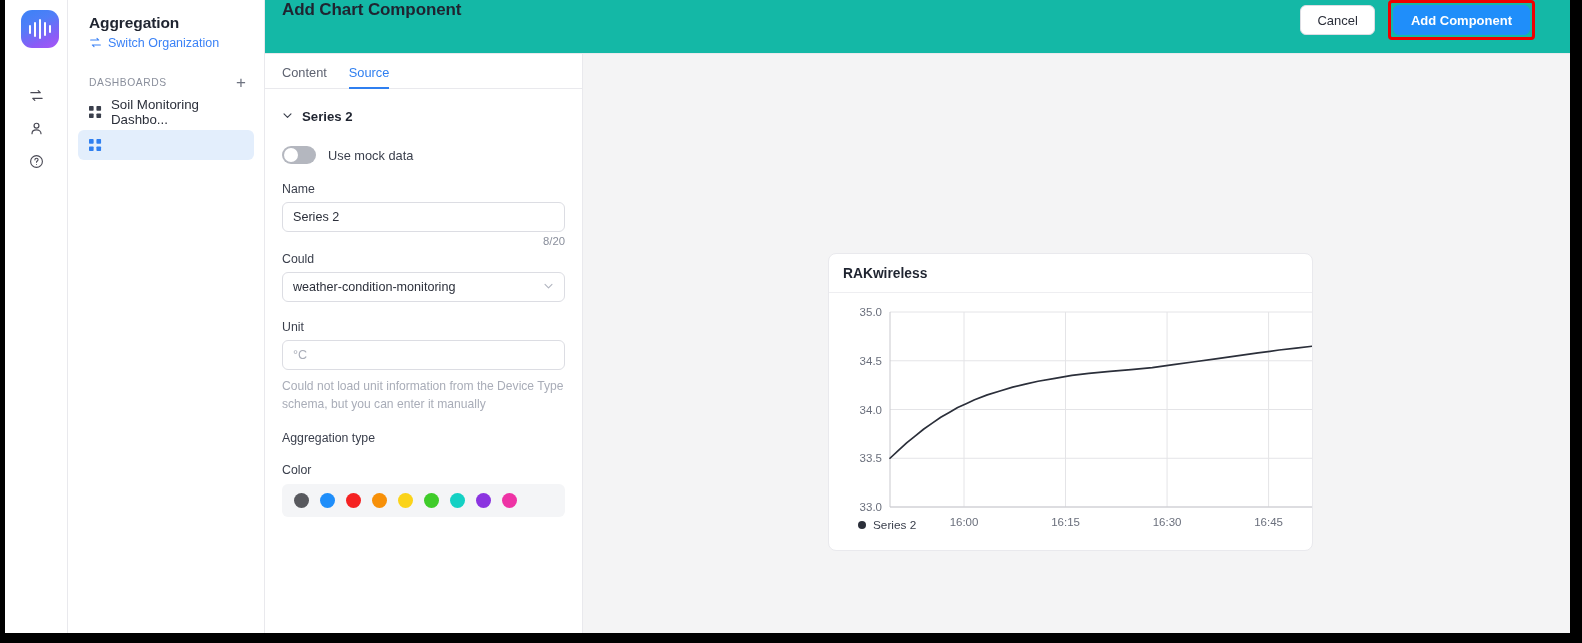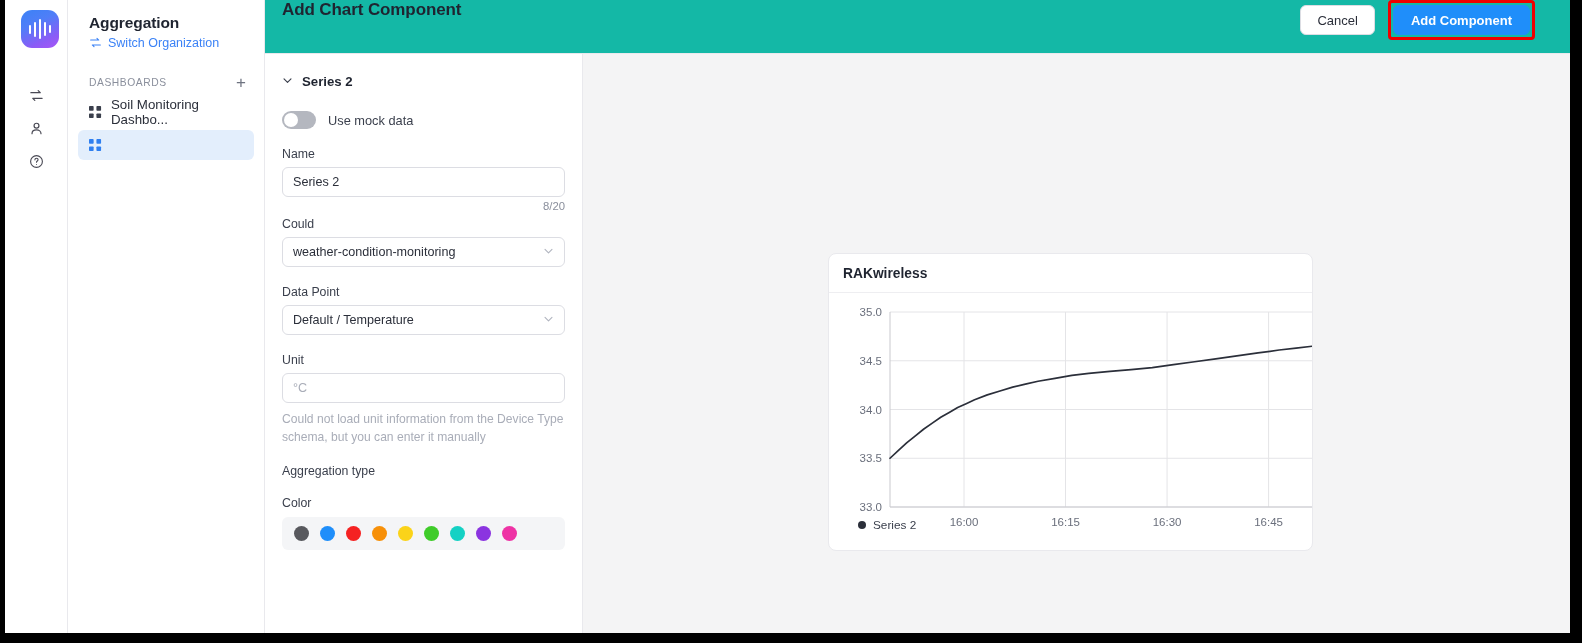--- a/index.html
+++ b/index.html
@@ -276,20 +276,24 @@
         <div class="btn btn-cancel">Cancel</div>
         <div class="hl-box">
           <div class="btn btn-primary">Add Component</div>
         </div>
       </div>
     </div>
 
     <div id="body-row">
 
       <div id="form-panel">
+        <div id="tabs">
+          <div class="tab">Content</div>
+          <div class="tab active">Source</div>
+        </div>
 
         <div id="form-scroll">
 
           <div class="series-head">
             <span class="chev">
               <svg width="11" height="11" viewBox="0 0 12 12" fill="none" stroke="#3a3f4c" stroke-width="1.25" stroke-linecap="round" stroke-linejoin="round">
                 <path d="M2.2 4.3 6 8.1l3.8-3.8"></path>
               </svg>
             </span>
             <span>Series 2</span>
@@ -315,31 +319,20 @@
             <div class="control">
               <span>weather-condition-monitoring</span>
               <span class="caret">
                 <svg width="11" height="11" viewBox="0 0 12 12" fill="none" stroke="#b0b4bf" stroke-width="1.2" stroke-linecap="round" stroke-linejoin="round">
                     <path d="M2.2 4.3 6 8.1l3.8-3.8"></path>
                   </svg>
               </span>
             </div>
           </div>
 
-          <div class="field">
-            <div class="field-label">Data Point</div>
-            <div class="control">
-              <span>Default / Temperature</span>
-              <span class="caret">
-                <svg width="11" height="11" viewBox="0 0 12 12" fill="none" stroke="#b0b4bf" stroke-width="1.2" stroke-linecap="round" stroke-linejoin="round">
-                    <path d="M2.2 4.3 6 8.1l3.8-3.8"></path>
-                  </svg>
-              </span>
-            </div>
-          </div>
 
           <div class="field">
             <div class="field-label">Unit</div>
             <div class="control placeholder">
               <span>°C</span>
             </div>
             <div class="helper">Could not load unit information from the Device Type schema, but you can enter it manually</div>
           </div>
 
           <div class="field">

